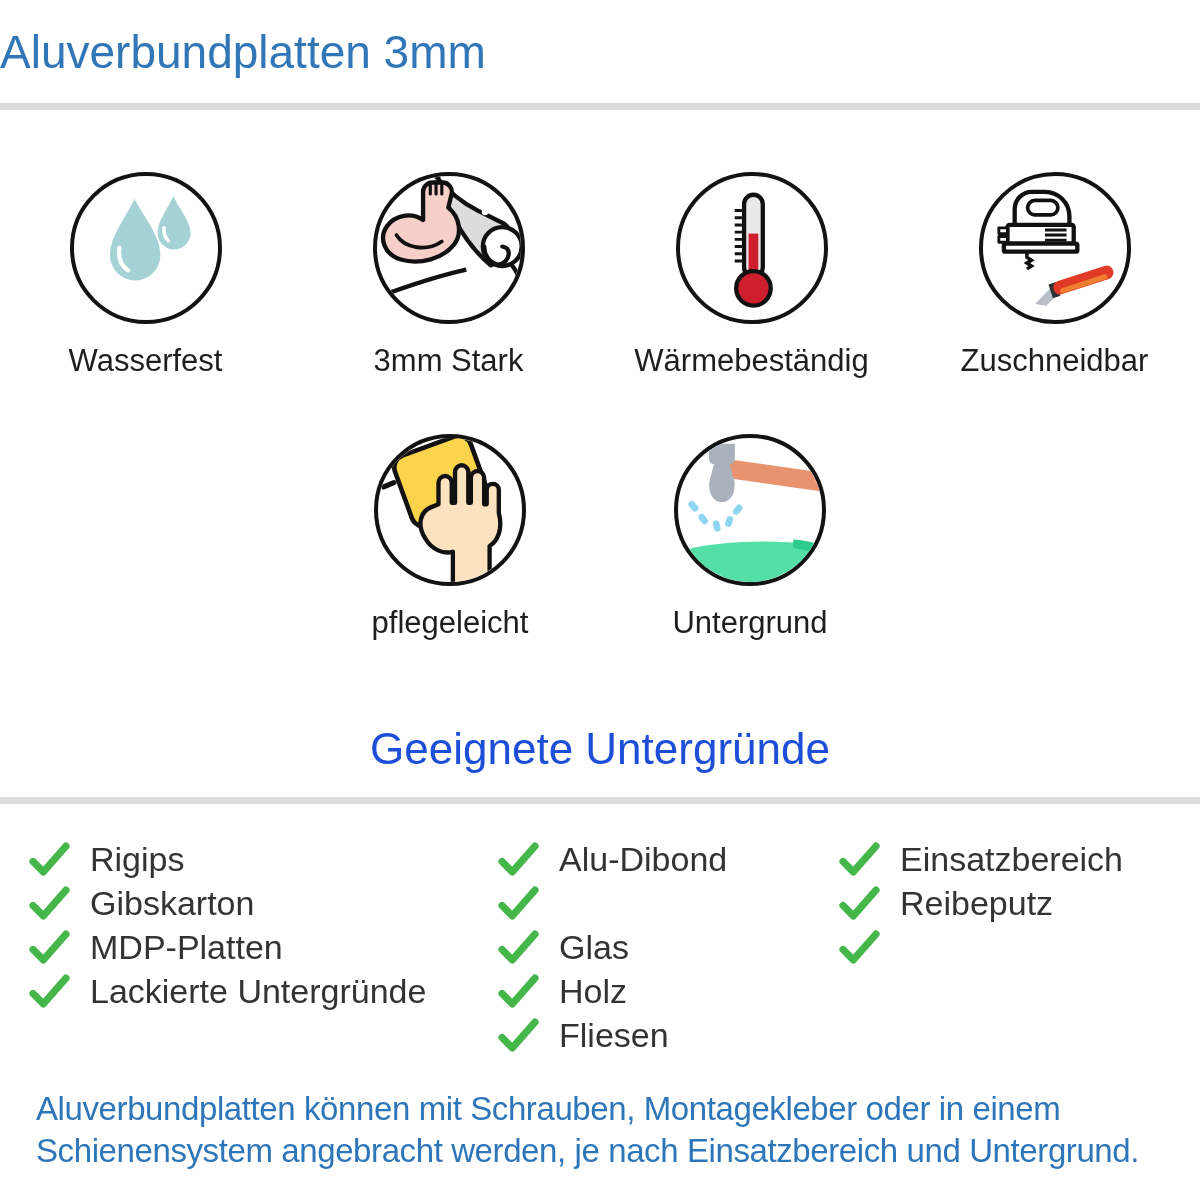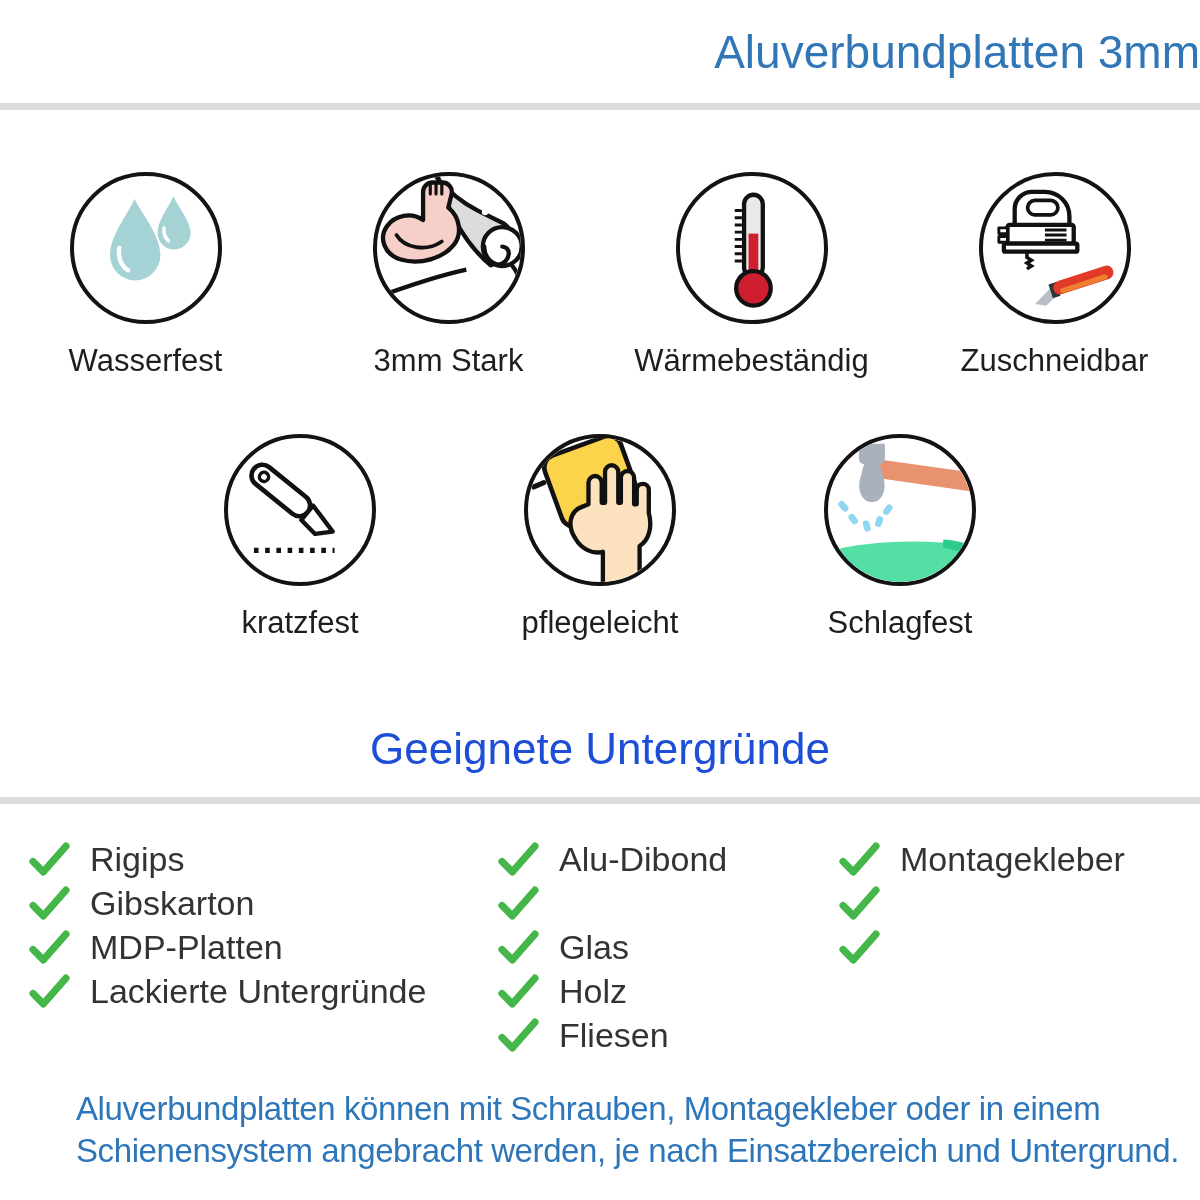--- a/index.html
+++ b/index.html
@@ -2,21 +2,21 @@
 <html><head>
 <meta charset="utf-8">
 <style>
   html,body{margin:0;padding:0;}
   body{
     width:1200px;height:1200px;background:#ffffff;overflow:hidden;
     font-family:"Liberation Sans", sans-serif;
     -webkit-font-smoothing:antialiased;
   }
   .page-title{
-    margin:26px 0 0 0;text-align:right;
+    margin:26px 0 0 0;text-align:left;
     font-size:46px;font-weight:400;color:#3177b8;line-height:1.15;
   }
   .divider{height:7px;background:#dcdcdc;width:100%;}
   .divider.top{margin-top:24px;}
   .divider.mid{margin-top:22px;}
 
   .features-row{display:flex;justify-content:center;}
   .features-row.row1{margin-top:62px;gap:12px;}
   .features-row.row1 .feature{width:300px;}
   .features-row.row2{margin-top:56px;}
@@ -39,21 +39,21 @@
 
   .substrates{
     margin-top:38px;padding-left:28px;
     display:grid;grid-template-columns:469px 341px auto;align-items:start;
   }
   .sub-item{display:flex;align-items:center;gap:19px;margin-bottom:8px;height:36px;}
   .check{width:43px;height:35px;flex:0 0 auto;}
   .sub-label{font-size:34px;color:#333333;white-space:nowrap;}
 
   .footer-note{
-    margin-top:26px;padding-left:76px;
+    margin-top:26px;padding-left:36px;
     font-size:33px;line-height:1.28;color:#2e76ba;letter-spacing:-0.4px;
   }
   .footer-note div{white-space:nowrap;}
 </style>
 </head>
 <body>
 
 <h1 class="page-title">Aluverbundplatten 3mm</h1>
 <div class="divider top"></div>
 
@@ -122,33 +122,20 @@
           <line x1="55" y1="78" x2="86" y2="78" stroke="#ef7e2f" stroke-width="3.5" stroke-linecap="round"></line>
         </g>
       </svg>
     </div>
     <div class="feature-label">Zuschneidbar</div>
   </div>
 </div>
 
 <div class="features-row row2">
 
-  <div class="feature">
-    <div class="icon-circle">
-      <svg viewBox="0 0 100 100">
-        <g transform="rotate(39 25 27)" fill="#fff" stroke="#111" stroke-linejoin="round">
-          <rect x="16" y="19.5" width="48" height="15" rx="7.5" stroke-width="3.2"></rect>
-          <circle cx="25" cy="27" r="3.2" stroke-width="2.4"></circle>
-          <path d="M64 21 l22 5.5 -8.5 9 -13.5 -1.5 Z" stroke-width="3"></path>
-        </g>
-        <path d="M18 78 H74" stroke="#111" stroke-width="3.6" stroke-dasharray="3.2 4.6"></path>
-      </svg>
-    </div>
-    <div class="feature-label">kratzfest</div>
-  </div>
 
   <div class="feature">
     <div class="icon-circle">
       <svg viewBox="0 0 100 100">
         <path d="M7 10 L17 6.5 M4 34 L11 31" stroke="#111" stroke-width="3.6" stroke-linecap="round"></path>
         <g transform="rotate(-20 44 30)">
           <rect x="16" y="4" width="56" height="52" rx="9" fill="#fcd44b" stroke="#111" stroke-width="3.2"></rect>
         </g>
         <path d="M52 102 V79 C45 81 37 77 33 70 C27 61 29 51 37 48 L42 46 V31 a4.6 4.6 0 0 1 9.2 0 V45 H53.5 V23.5 a4.6 4.6 0 0 1 9.2 0 V45 H64.5 V27.5 a4.6 4.6 0 0 1 9.2 0 V46 H75.5 V36 a4.2 4.2 0 0 1 8.4 0 V52 C86.5 62 84 71 77.5 75 L77.5 102 Z" fill="#fde2bf" stroke="#111" stroke-width="3" stroke-linejoin="round"></path>
       </svg>
@@ -165,21 +152,21 @@
           <path d="M9.5 46 l2.4 2.8"></path>
           <path d="M16.5 55 l2 2.6"></path>
           <path d="M26.5 59.5 l0.8 3.2"></path>
           <path d="M36 56.5 l-1 3"></path>
           <path d="M42.5 48.5 l-2 2.6"></path>
         </g>
         <path d="M0 79 C25 71.5 65 69.5 100 75 L100 102 H0 Z" fill="#53dfa5"></path>
         <path d="M80 70.5 C88 71 95 72.5 100 75 L100 81 L80 76 Z" fill="#2ecb8e"></path>
       </svg>
     </div>
-    <div class="feature-label">Schlagfest</div>
+    <div class="feature-label">Untergrund</div>
   </div>
 </div>
 
 <h2 class="section-title">Geeignete Untergründe</h2>
 <div class="divider mid"></div>
 
 <div class="substrates">
 
   <div class="sub-col">
     <div class="sub-item">
@@ -238,26 +225,27 @@
         </svg>
       <span class="sub-label">Fliesen</span>
     </div>
   </div>
 
   <div class="sub-col">
     <div class="sub-item">
       <svg class="check" viewBox="0 0 40 34">
           <path d="M4 19 L14 29 L36 4" fill="none" stroke="#45b649" stroke-width="7" stroke-linecap="round" stroke-linejoin="round"></path>
         </svg>
-      <span class="sub-label">Montagekleber</span>
-    </div>
-    <div class="sub-item">
-      <svg class="check" viewBox="0 0 40 34">
-          <path d="M4 19 L14 29 L36 4" fill="none" stroke="#45b649" stroke-width="7" stroke-linecap="round" stroke-linejoin="round"></path>
-        </svg>
+      <span class="sub-label">Einsatzbereich</span>
+    </div>
+    <div class="sub-item">
+      <svg class="check" viewBox="0 0 40 34">
+          <path d="M4 19 L14 29 L36 4" fill="none" stroke="#45b649" stroke-width="7" stroke-linecap="round" stroke-linejoin="round"></path>
+        </svg>
+      <span class="sub-label">Reibeputz</span>
     </div>
     <div class="sub-item">
       <svg class="check" viewBox="0 0 40 34">
           <path d="M4 19 L14 29 L36 4" fill="none" stroke="#45b649" stroke-width="7" stroke-linecap="round" stroke-linejoin="round"></path>
         </svg>
     </div>
   </div>
 </div>
 
 <div class="footer-note">

